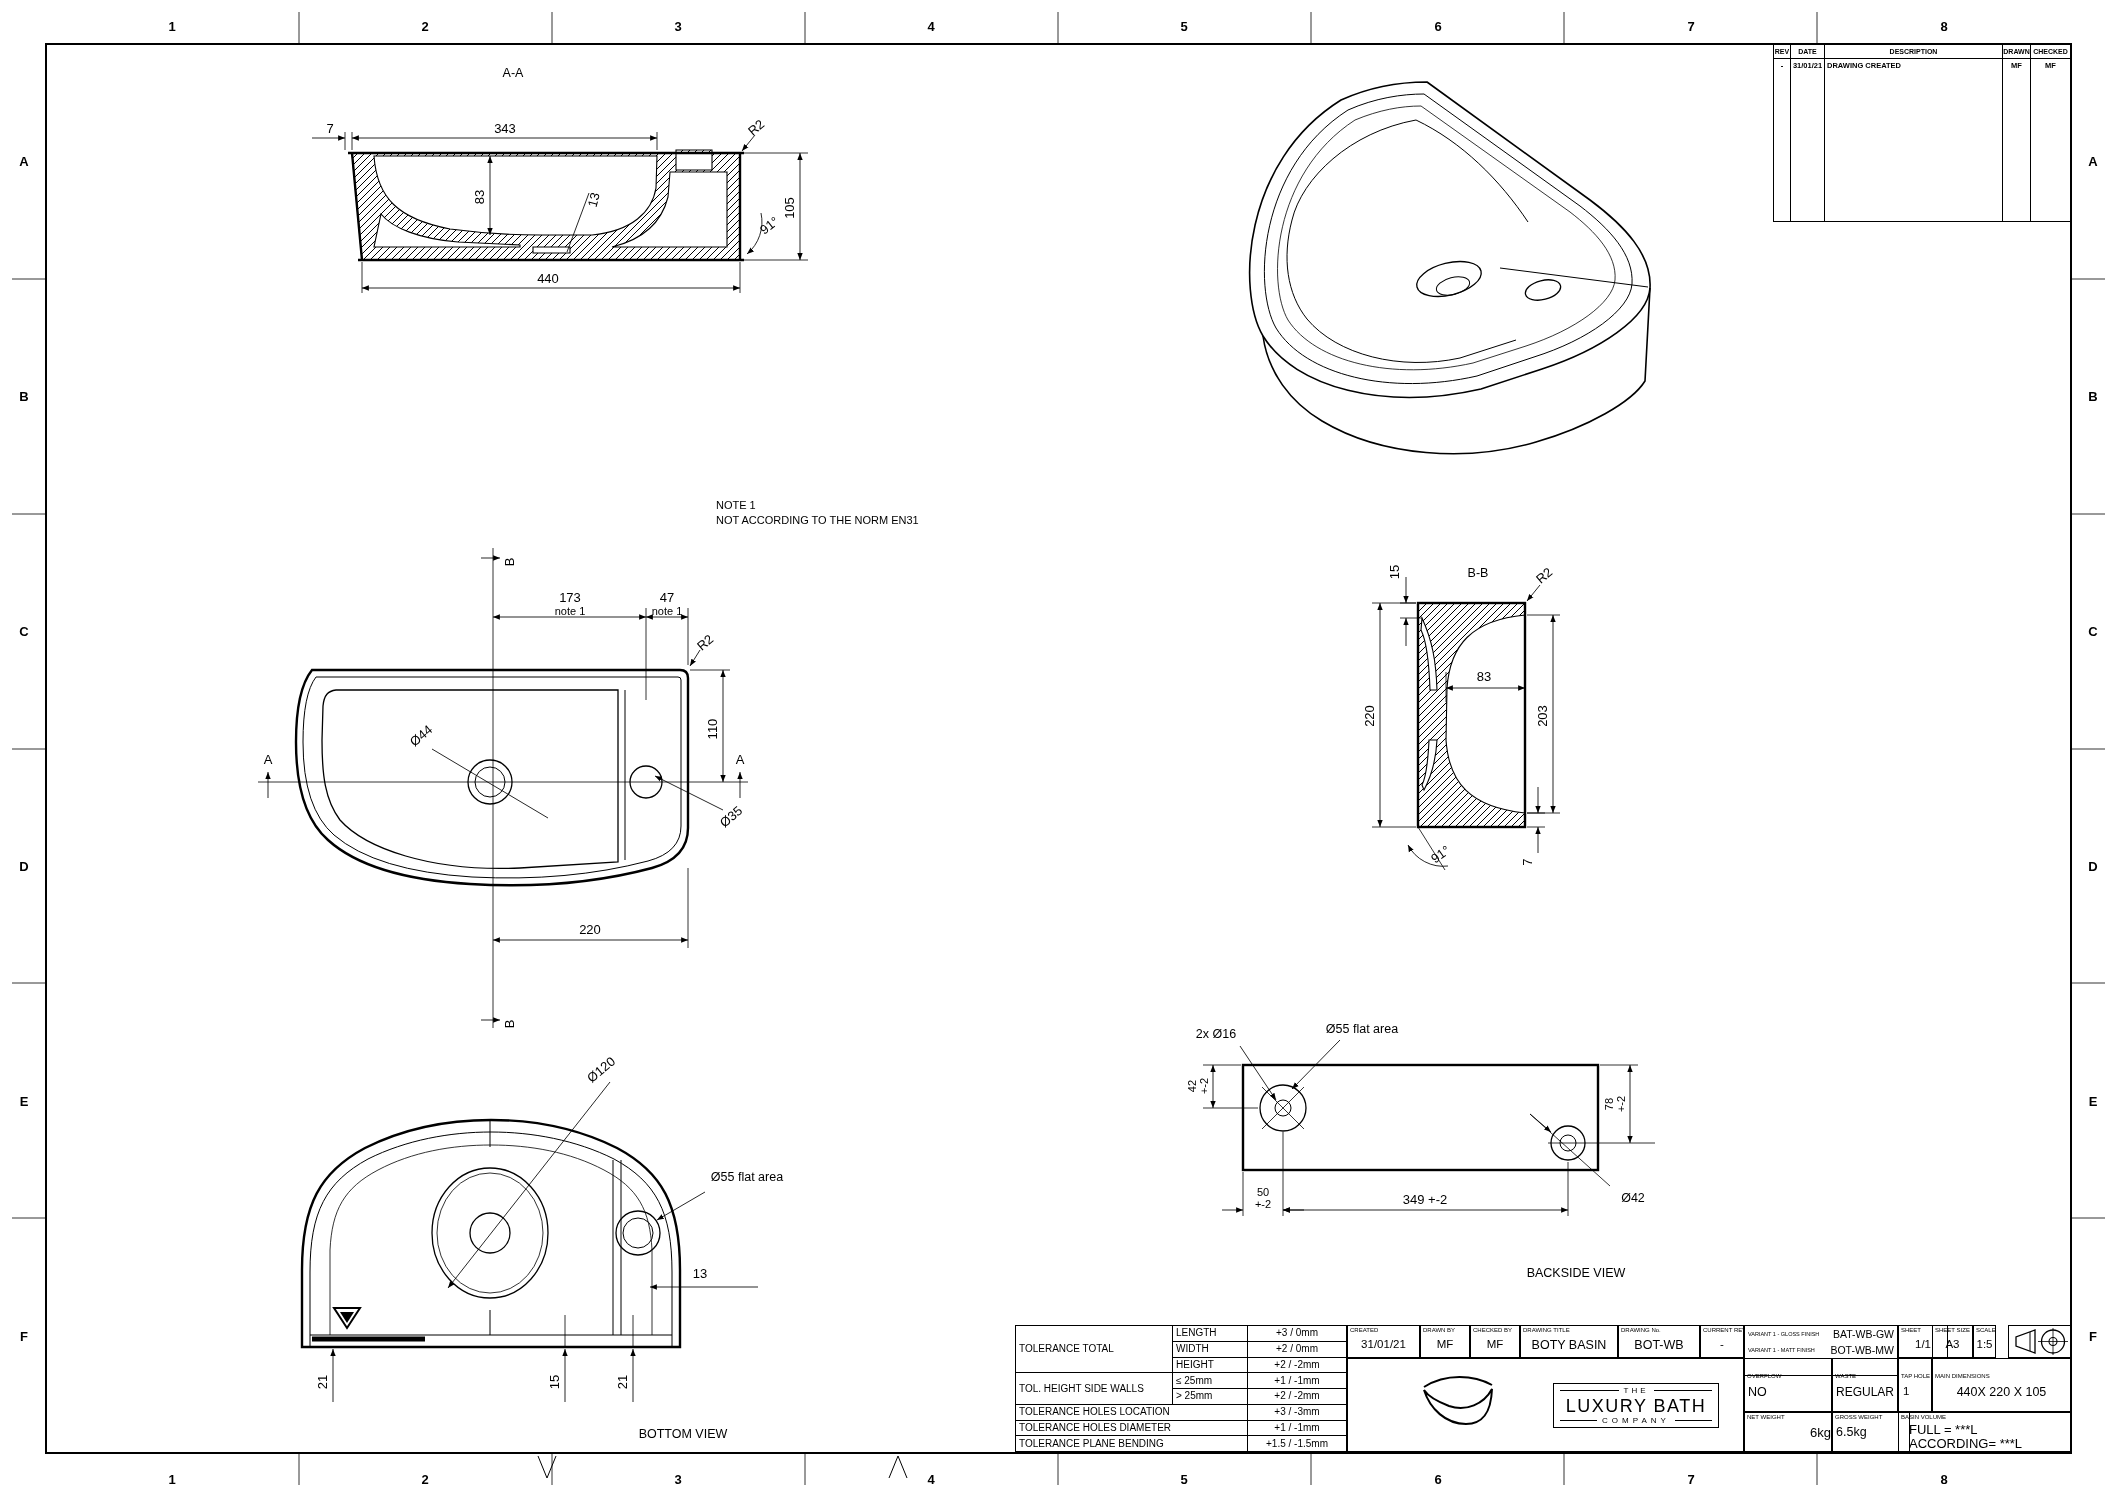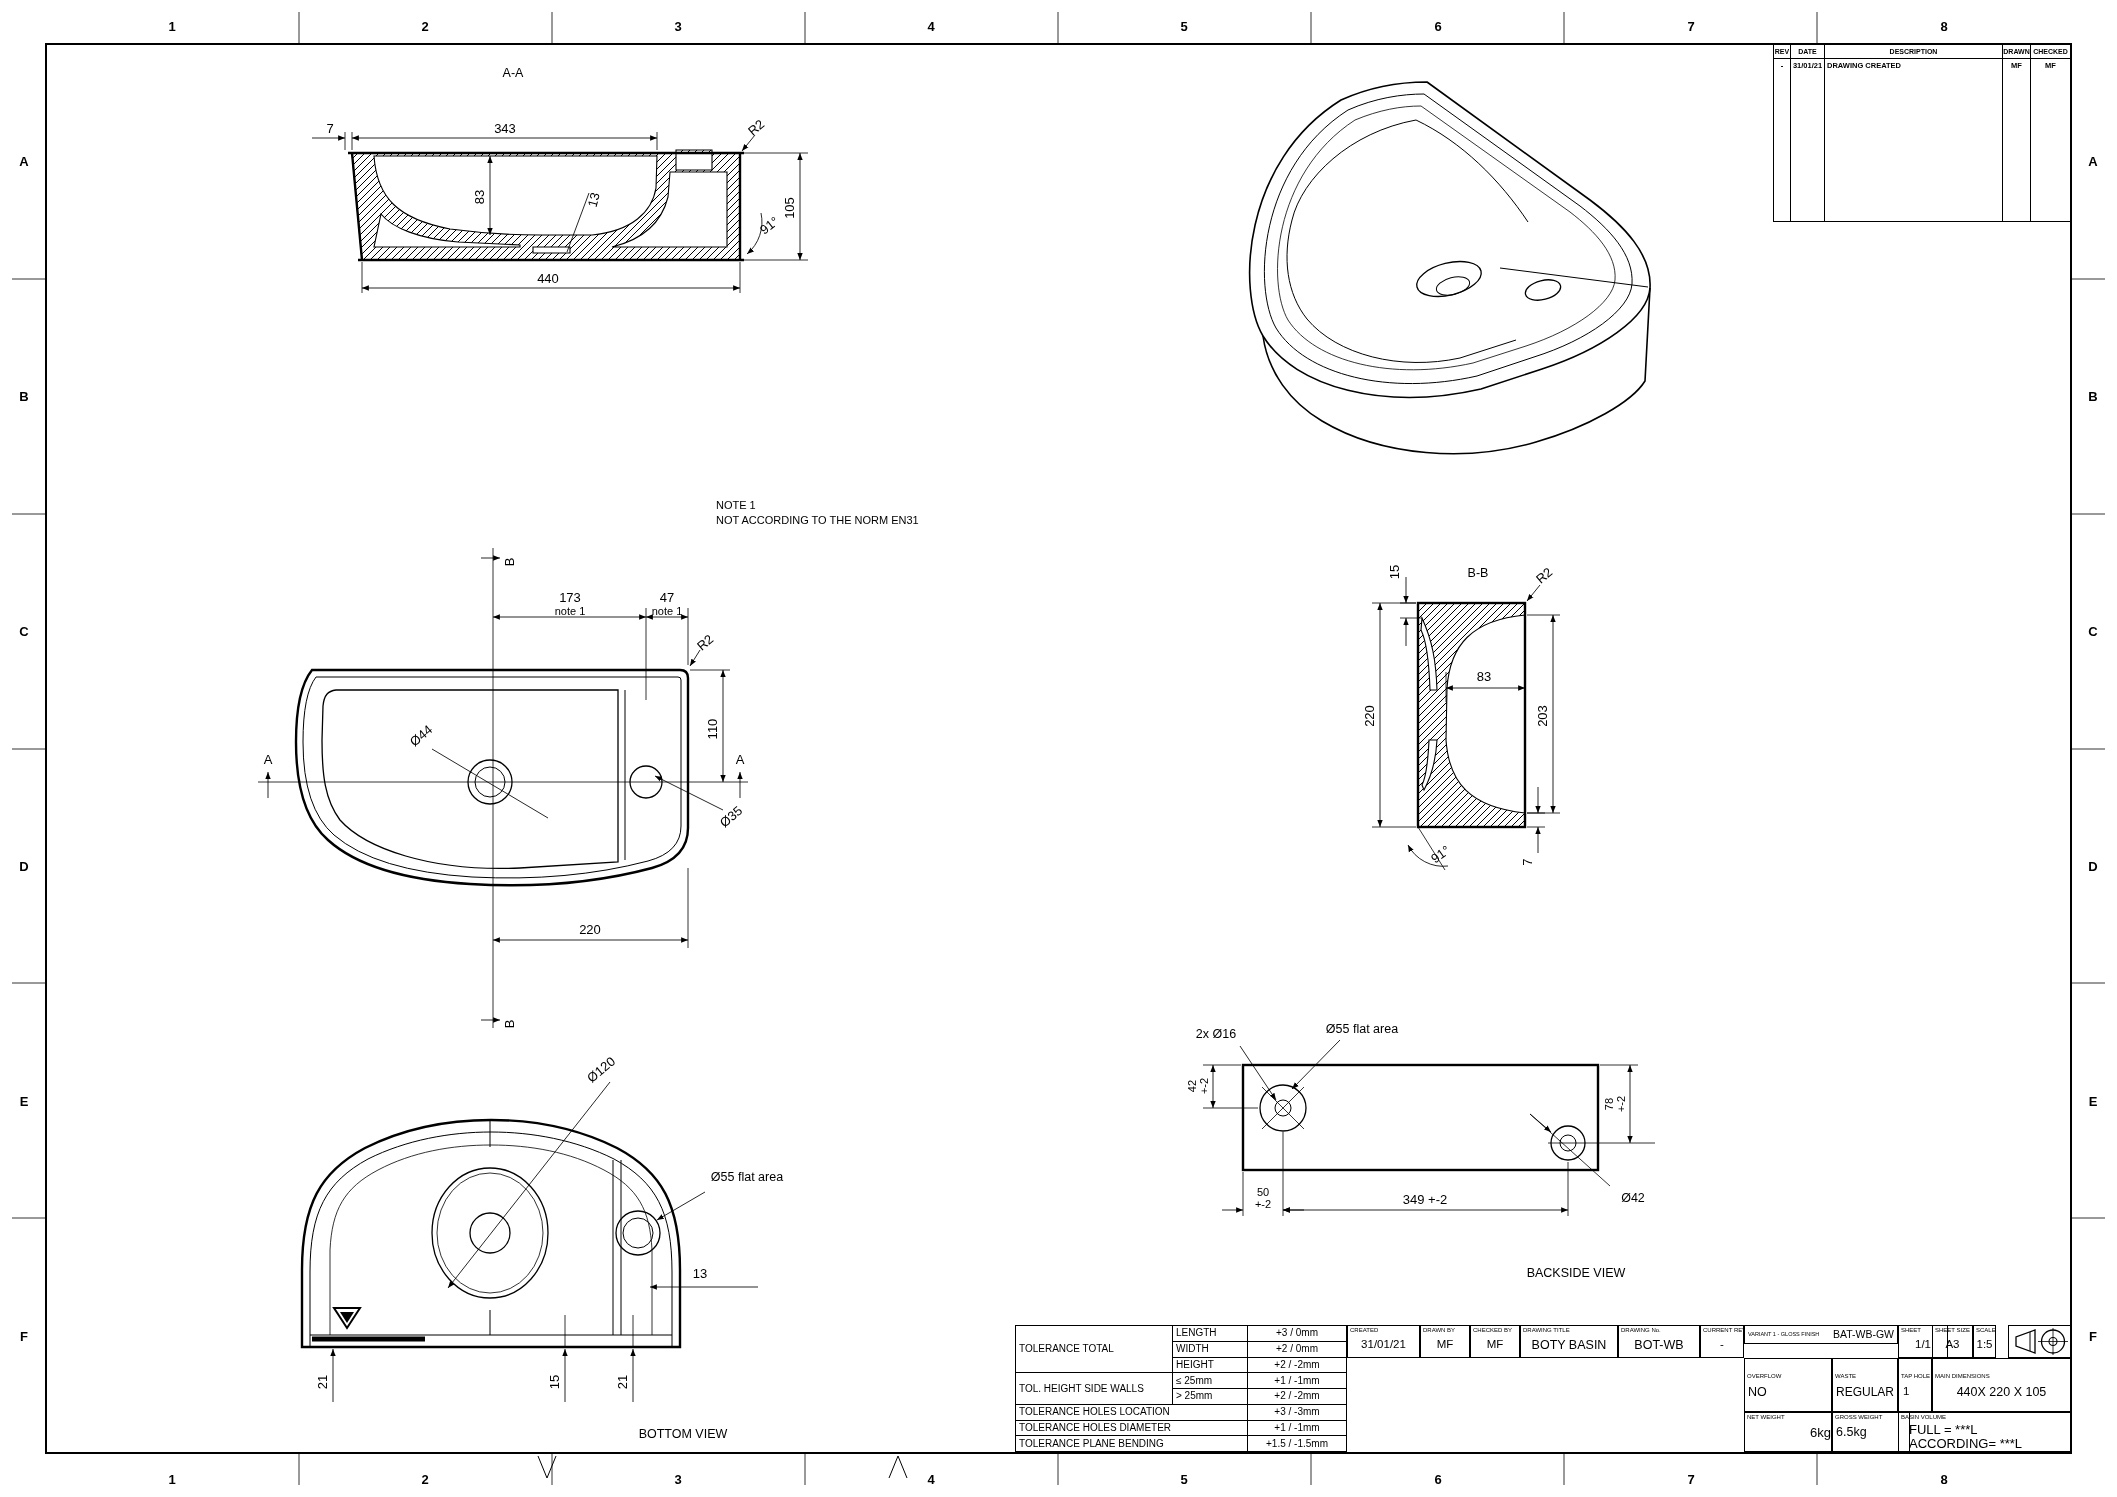--- a/index.html
+++ b/index.html
@@ -356,21 +356,21 @@
     <div class="val big">BOTY BASIN</div>
   </div>
   <div class="cell" style="left:271px;top:0;width:82px;height:33px">
     <div class="lbl">DRAWING No.</div>
     <div class="val big">BOT-WB</div>
   </div>
   <div class="cell" style="left:353px;top:0;width:44px;height:33px">
     <div class="lbl">CURRENT REV.</div>
     <div class="val">-</div>
   </div>
-  <div class="cell" style="left:397px;top:0;width:154px;height:19px">
+  <div class="cell" style="left:397px;top:0;width:154px;height:51px">
     <div class="varrow">
       <span class="vl">VARIANT 1 - GLOSS FINISH</span>
       <span class="vv">BAT-WB-GW</span>
     </div>
     <div class="varrow">
       <span class="vl">VARIANT 1 - MATT FINISH</span>
       <span class="vv">BOT-WB-MW</span>
     </div>
   </div>
   <div class="cell" style="left:551px;top:0;width:50px;height:33px">
@@ -388,20 +388,39 @@
   <div class="cell" style="left:661px;top:0;width:63px;height:33px">
     <svg width="61" height="31" viewBox="0 0 61 31">
       <path d="M26,4 L26,27 L7,20 L7,11 Z" fill="none" stroke="#000" stroke-width="1.3"></path>
       <line x1="21" y1="6" x2="21" y2="25" stroke="#000" stroke-width="1"></line>
       <circle cx="44" cy="15.5" r="11.5" fill="none" stroke="#000" stroke-width="1.3"></circle>
       <circle cx="44" cy="15.5" r="4" fill="none" stroke="#000" stroke-width="1.1"></circle>
       <line x1="29" y1="15.5" x2="59" y2="15.5" stroke="#000" stroke-width="0.8"></line>
       <line x1="44" y1="2" x2="44" y2="29" stroke="#000" stroke-width="0.8"></line>
     </svg>
   </div>
+  <div class="cell" style="left:0;top:33px;width:397px;height:94px">
+    <svg style="position:absolute;left:70px;top:10px" width="80" height="70" viewBox="0 0 80 70">
+      <path d="M6,18 C28,4 56,6 74,16" fill="none" stroke="#000" stroke-width="2"></path>
+      <path d="M6,21 C12,40 28,55 48,55 C64,55 73,45 74,20 C66,35 48,43 31,37 C18,32 10,27 6,21 Z" fill="none" stroke="#000" stroke-width="2"></path>
+    </svg>
+    <div class="logobox">
+      <div class="lrow">
+          <span class="hl"></span>
+          <span class="lthe">THE</span>
+          <span class="hl"></span>
+        </div>
+      <div class="lname">LUXURY BATH</div>
+      <div class="lrow">
+          <span class="hl"></span>
+          <span class="lco">COMPANY</span>
+          <span class="hl"></span>
+        </div>
+    </div>
+  </div>
   <div class="cell" style="left:397px;top:33px;width:88px;height:54px">
     <div class="lbl" style="top:14px">OVERFLOW</div>
     <div class="val" style="top:26px;text-align:left;padding-left:3px;font-size:12.5px">NO</div>
   </div>
   <div class="cell" style="left:485px;top:33px;width:66px;height:54px">
     <div class="lbl" style="top:14px">WASTE</div>
     <div class="val" style="top:26px;font-size:12px">REGULAR</div>
   </div>
   <div class="cell" style="left:551px;top:33px;width:34px;height:54px">
     <div class="lbl" style="top:14px">TAP HOLE</div>

